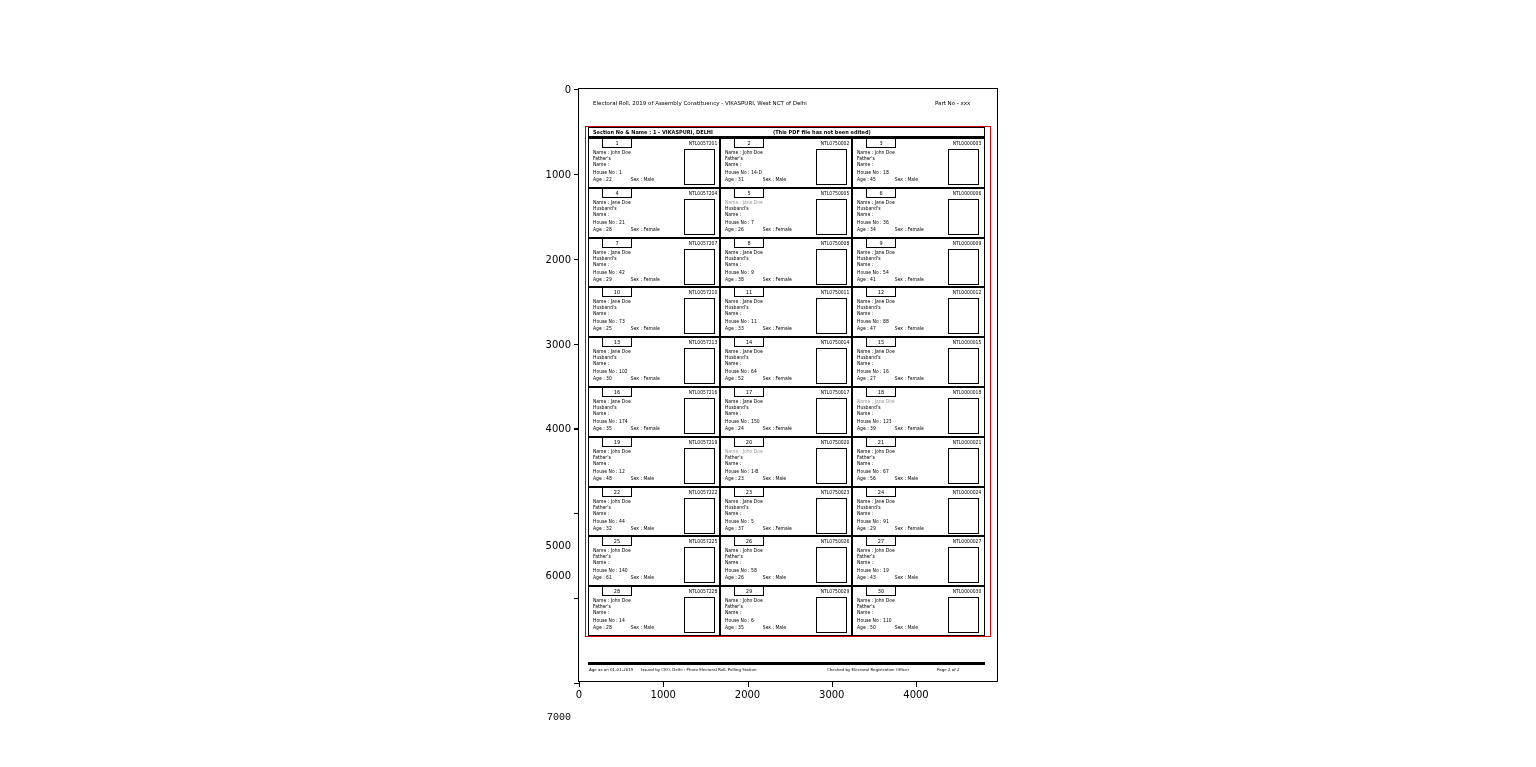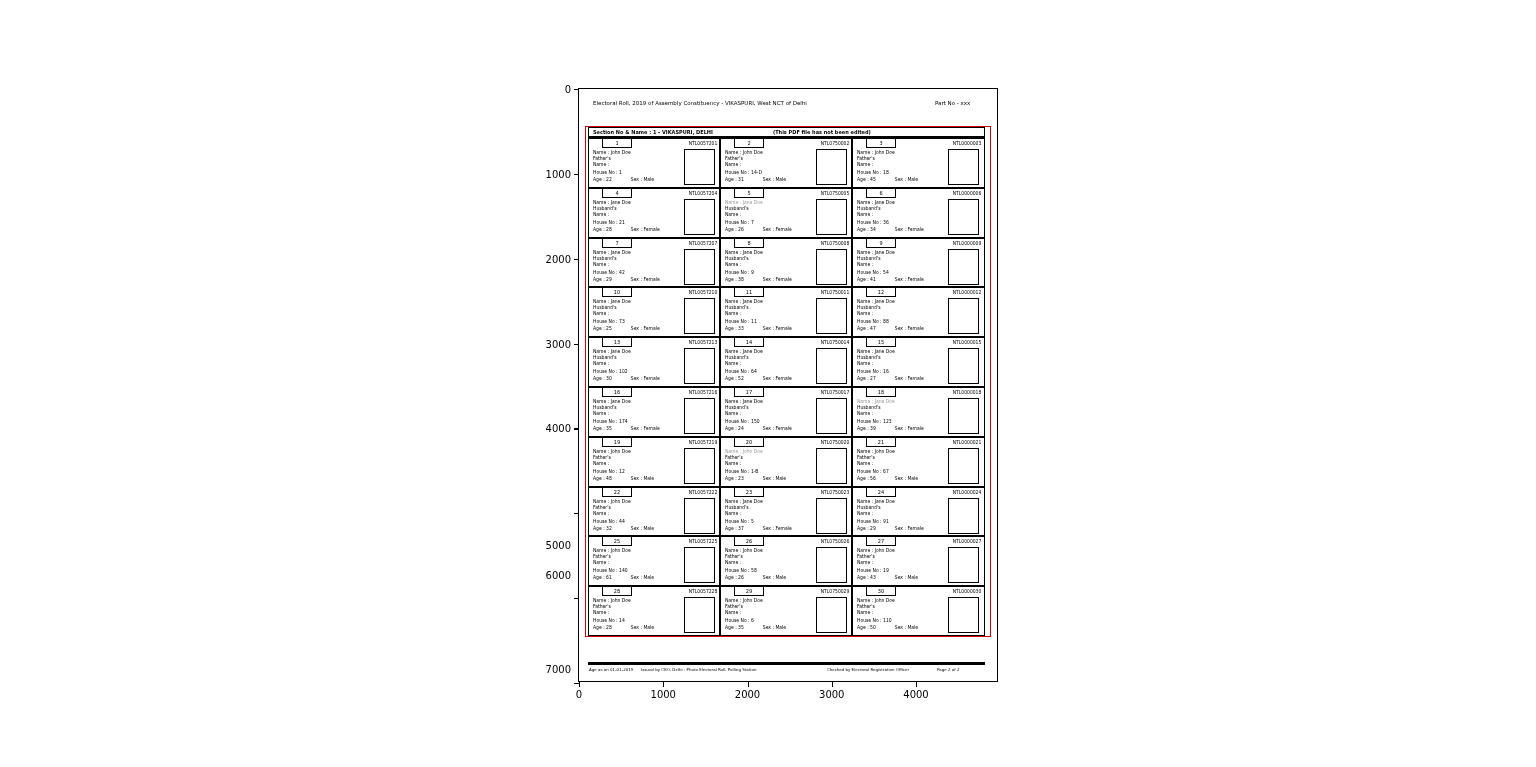--- a/index.html
+++ b/index.html
@@ -77,21 +77,21 @@
       <div class="ytick-label" style="top: 169.714px;">2000</div>
       <div class="ytick" style="top: 254.571px;"></div>
       <div class="ytick-label" style="top: 254.571px;">3000</div>
       <div class="ytick" style="top: 339.429px;"></div>
       <div class="ytick-label" style="top: 339.429px;">4000</div>
       <div class="ytick" style="top: 424.286px;"></div>
       <div class="ytick-label" style="top: 424.286px; margin-top: 32px;">5000</div>
       <div class="ytick" style="top: 509.143px;"></div>
       <div class="ytick-label" style="top: 486px;">6000</div>
       <div class="ytick" style="top: 594px;"></div>
-      <div class="ytick-label" style="top: 580px;">7000</div>
+      <div class="ytick-label" style="top: 628px; font-family: Liberation Mono, monospace;">7000</div>
     </div>
   <div id="x-axis">
       <div class="xtick" style="left: 0px;"></div>
       <div class="xtick-label" style="left: 0px;">0</div>
       <div class="xtick" style="left: 84.2528px;"></div>
       <div class="xtick-label" style="left: 84.2528px;">1000</div>
       <div class="xtick" style="left: 168.506px;"></div>
       <div class="xtick-label" style="left: 168.506px;">2000</div>
       <div class="xtick" style="left: 252.758px;"></div>
       <div class="xtick-label" style="left: 252.758px;">3000</div>

